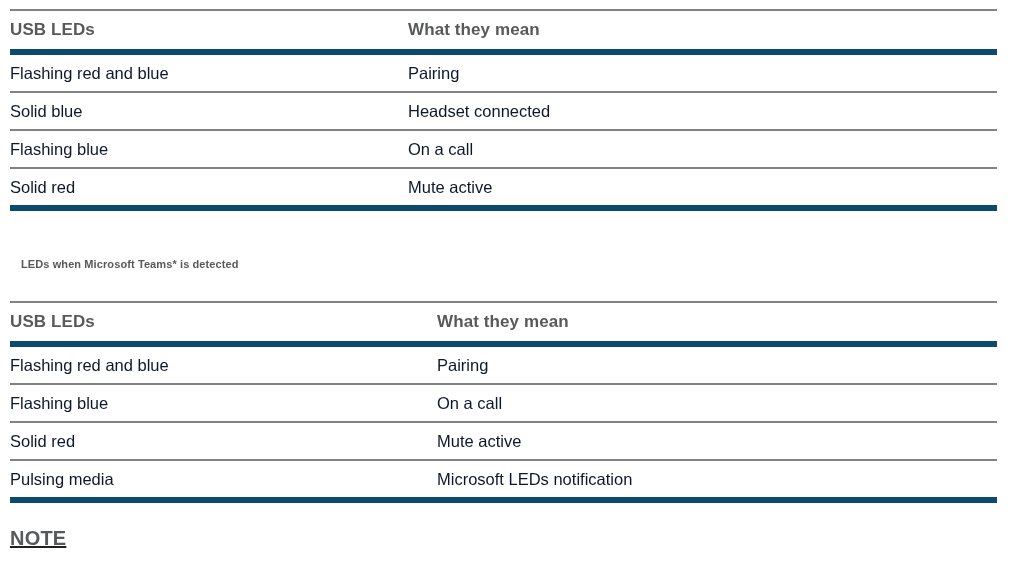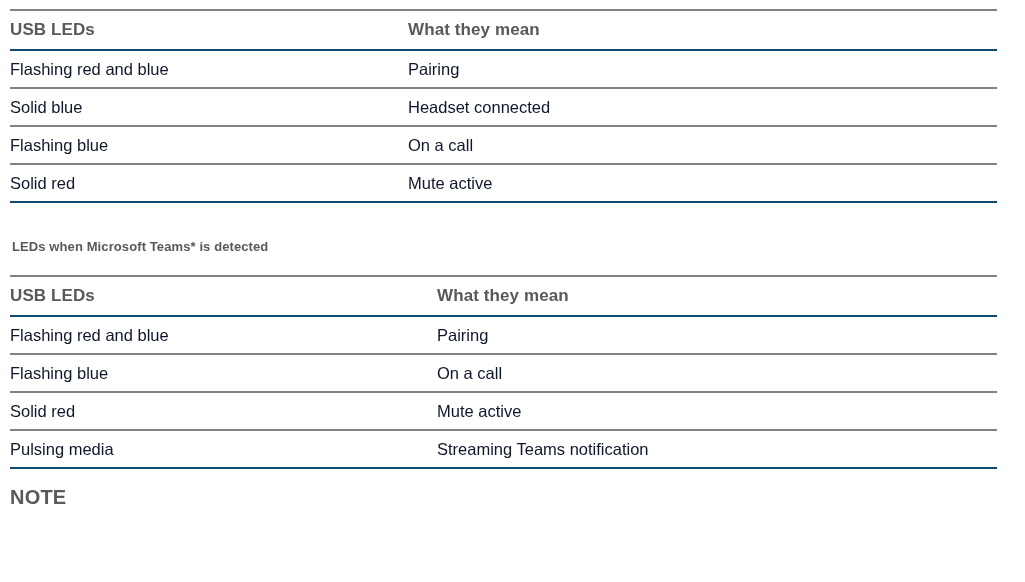--- a/index.html
+++ b/index.html
@@ -39,58 +39,59 @@
   .led-table th,
   .led-table td {
     text-align: left;
     vertical-align: middle;
     padding: 0;
     border-top: 2px solid #808285;
     white-space: nowrap;
   }
   .led-table tr:last-child th,
   .led-table tr:last-child td {
-    border-bottom: 2px solid #0c4a6e;
+    border-bottom: 6px solid #0c4a6e;
   }
 
   .led-table thead th {
     font-weight: bold;
     font-size: 17px;
     color: #58595b;
     letter-spacing: 0.1px;
     height: 38px;
   }
   .led-table tbody td {
     font-weight: normal;
     font-size: 16.5px;
     color: #0f172a;
     height: 36px;
   }
 
   
   .section-heading {
     font-weight: bold;
-    font-size: 13px;
+    font-size: 11px;
     color: #58595b;
     letter-spacing: 0.1px;
-    margin: 2px;
+    margin: 11px;
     padding: 0;
     height: 24px;
     line-height: 24px;
   }
 
   .gap-before-heading { height: 30px; }
   .gap-after-heading  { height: 14px; }
 
   
   .note-row {
-    margin-top: 17px;
+    margin-top: 24px;
     display: flex;
     align-items: baseline;
     gap: 18px;
+    text-decoration: underline;
   }
   .note-label {
     font-weight: bold;
     font-size: 20px;
     color: #58595b;
     letter-spacing: 0.2px;
   }
   .note-text {
     font-style: italic;
     font-size: 19px;
@@ -162,21 +163,21 @@
       <tr>
         <td>Flashing blue</td>
         <td>On a call</td>
       </tr>
       <tr>
         <td>Solid red</td>
         <td>Mute active</td>
       </tr>
       <tr>
         <td>Pulsing media</td>
-        <td>Streaming Teams notification</td>
+        <td>Microsoft LEDs notification</td>
       </tr>
     </tbody>
   </table>
 
   <div class="note-row">
     <span class="note-label">NOTE</span>
   </div>
 
 </div>
 

